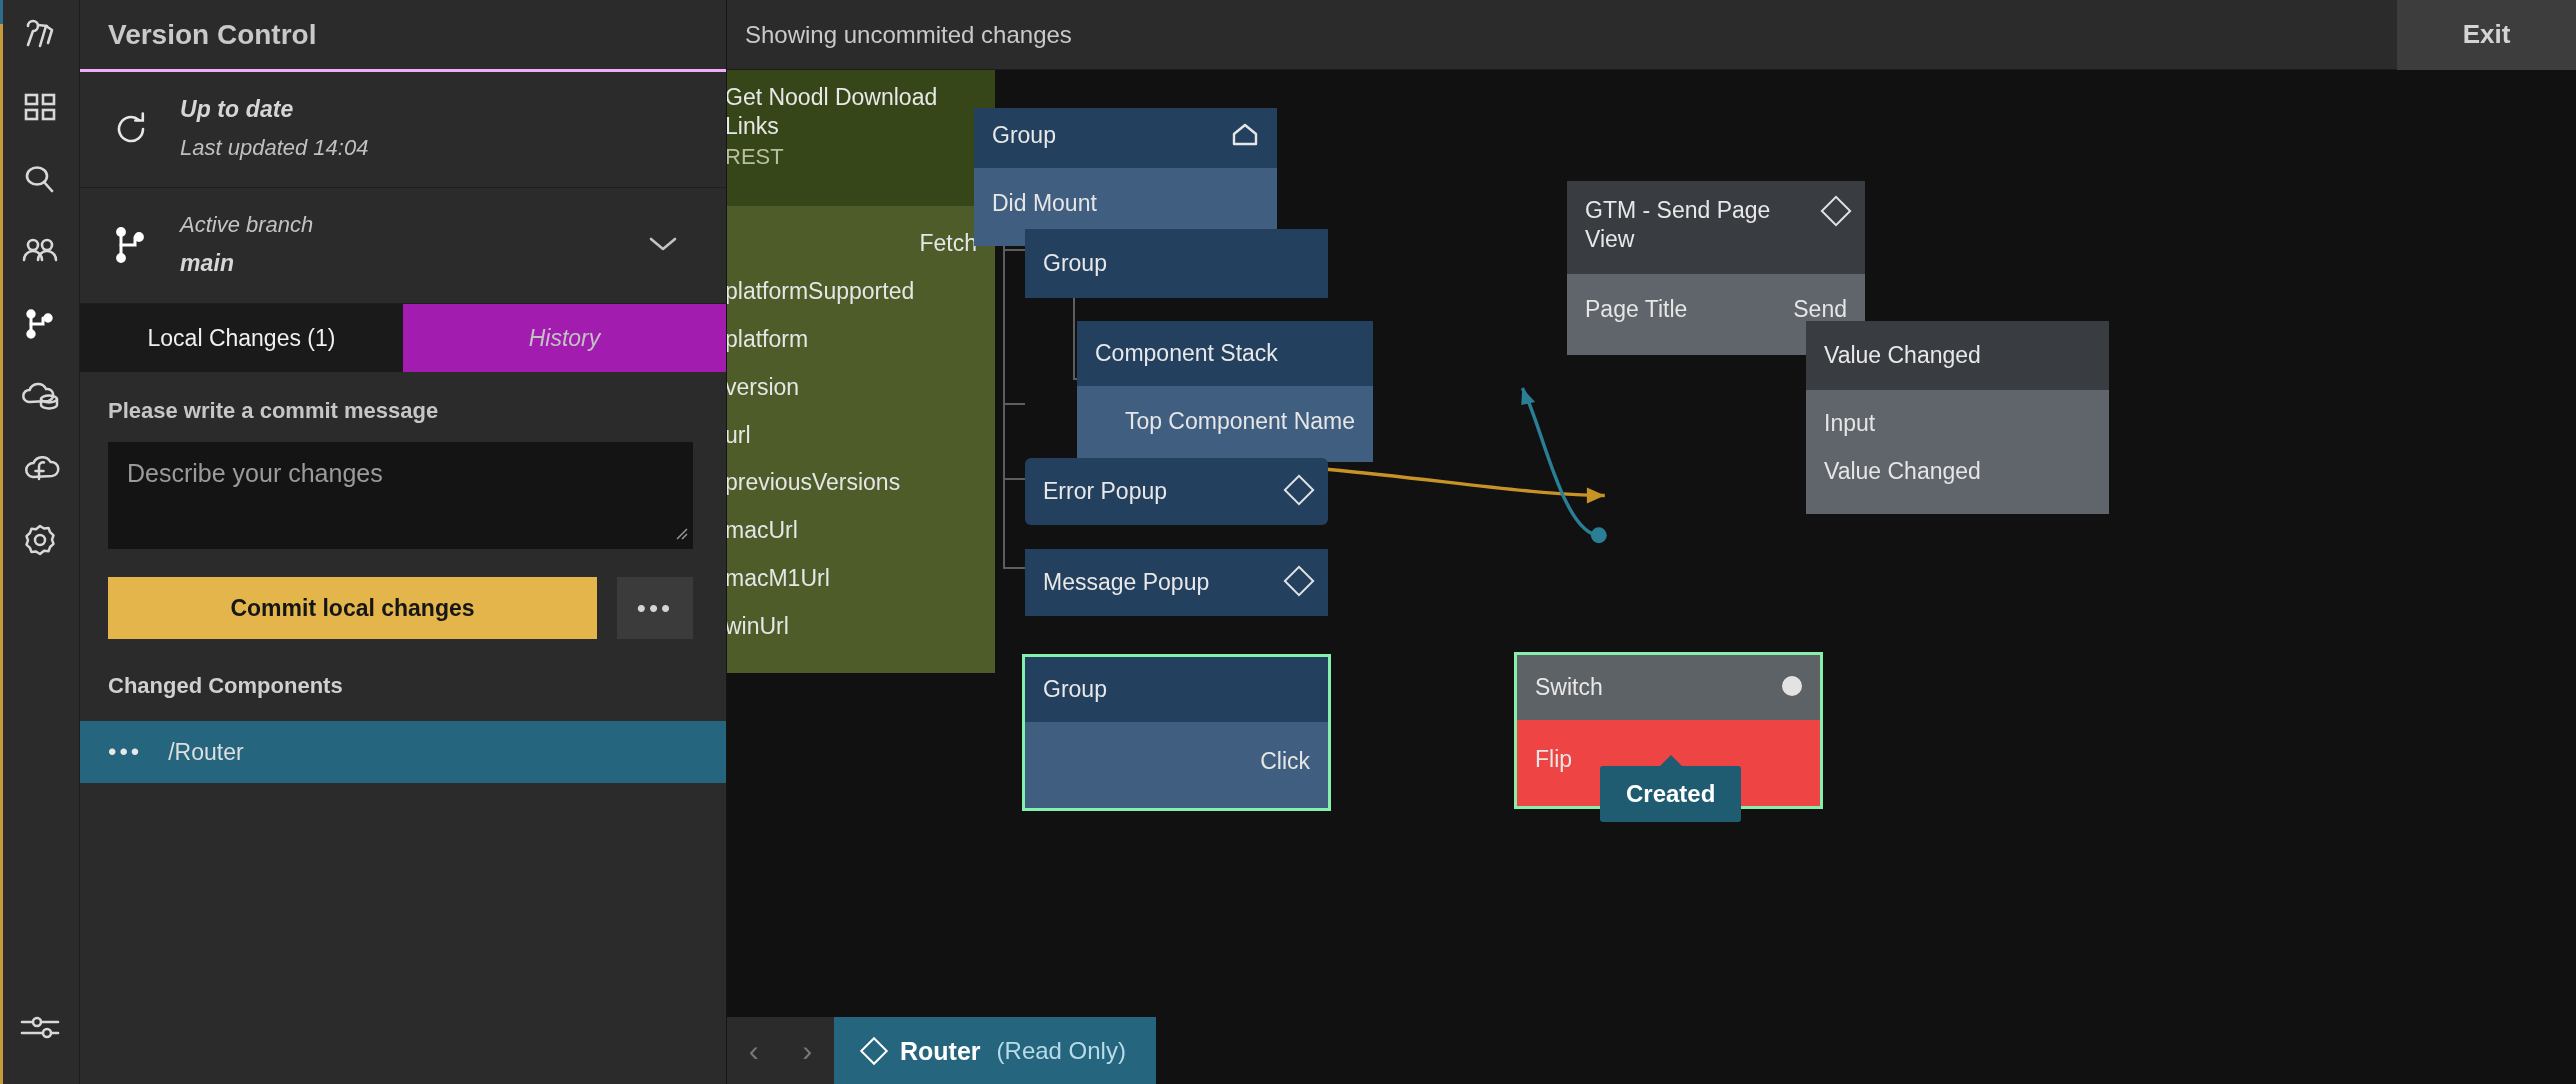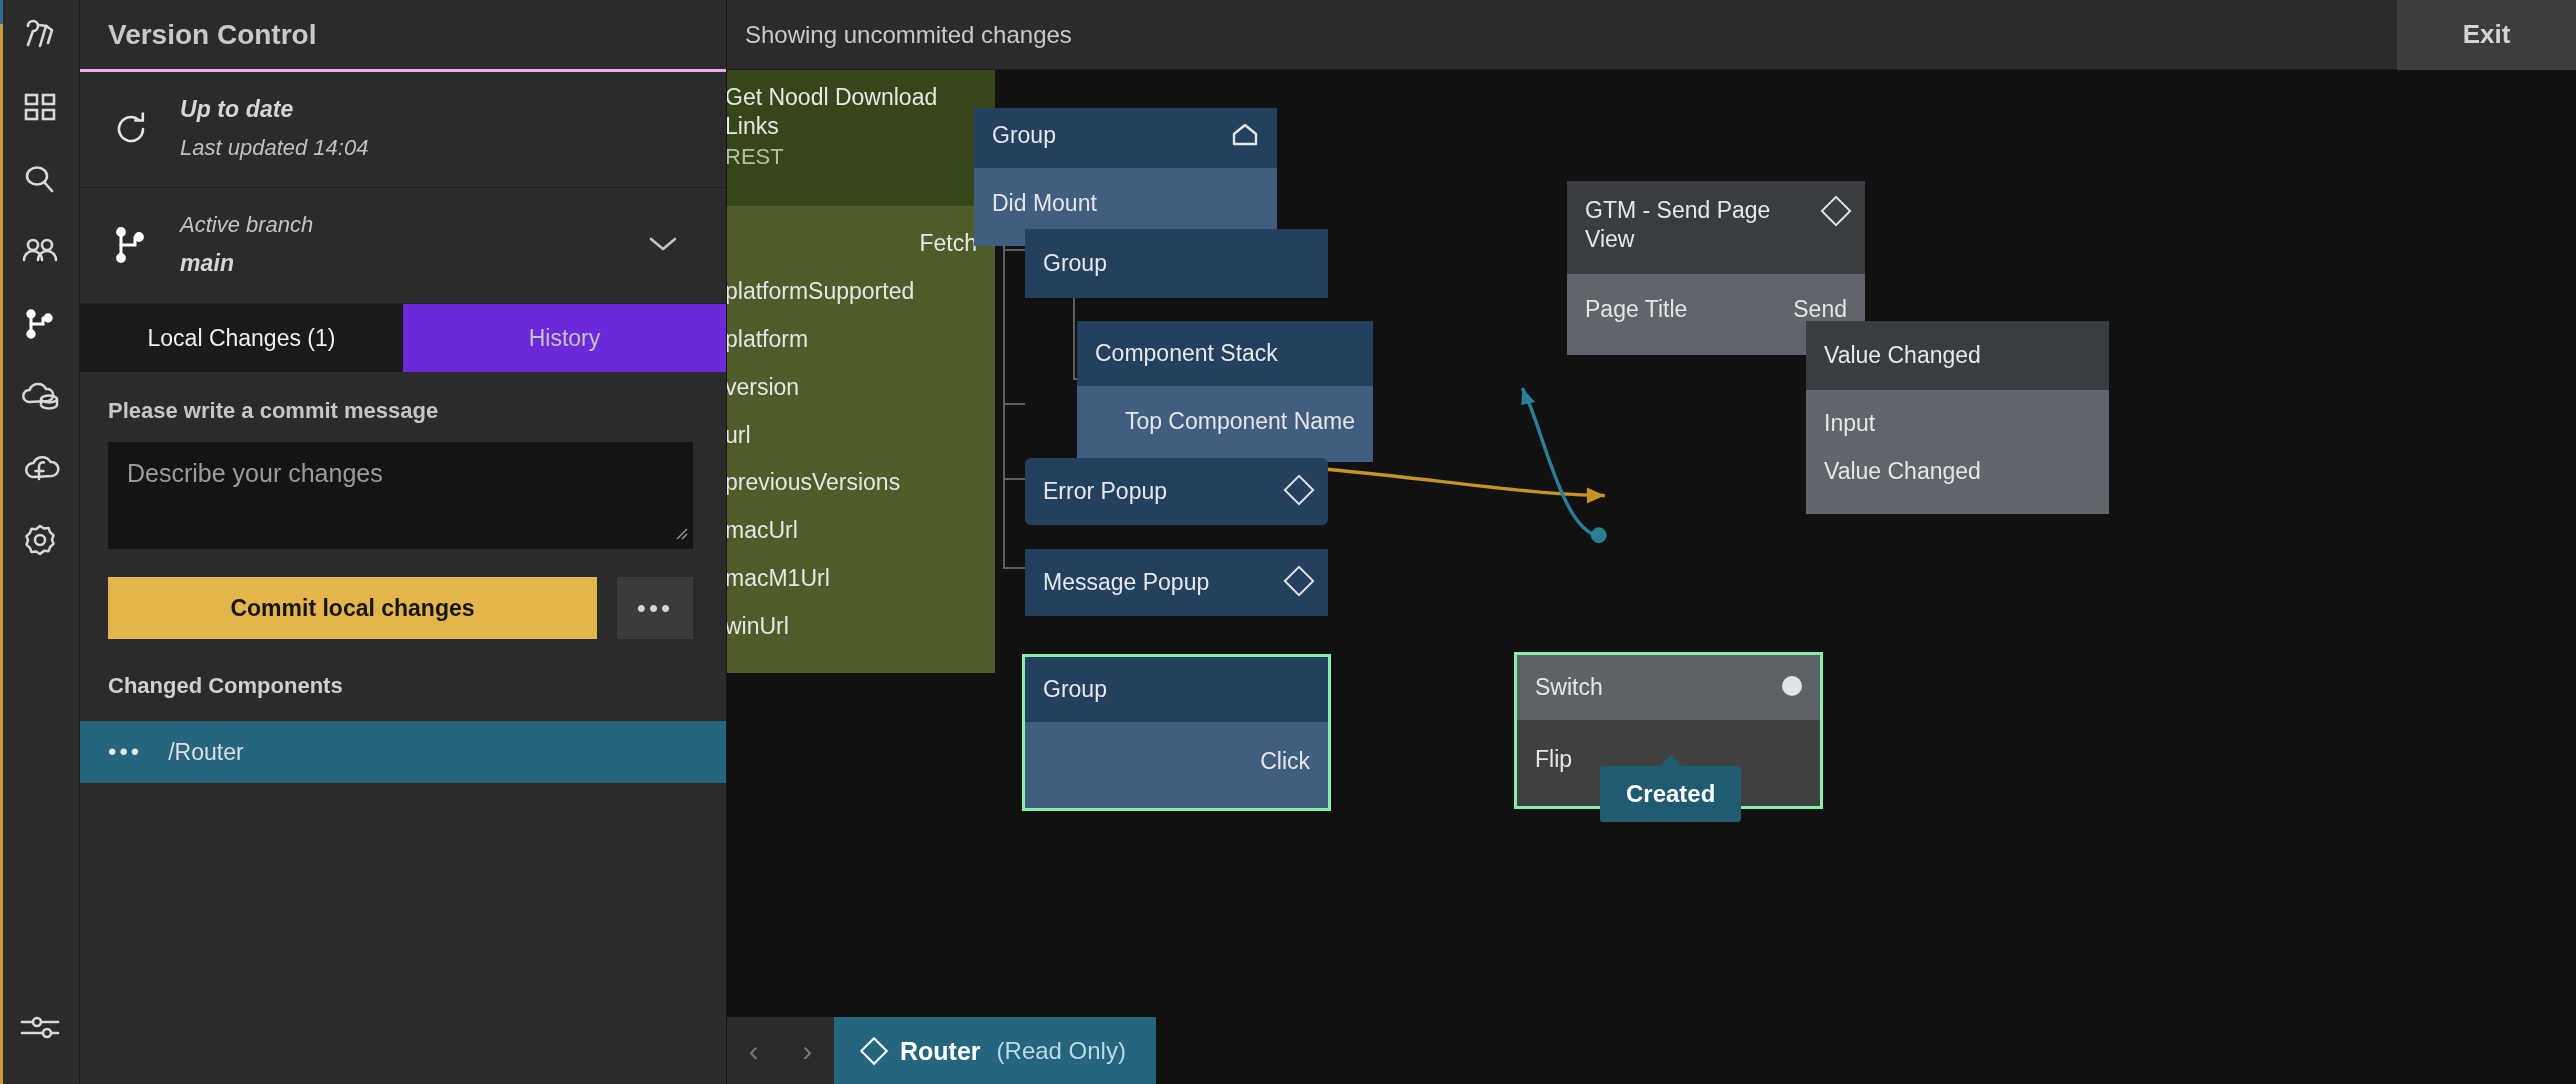--- a/index.html
+++ b/index.html
@@ -57,21 +57,21 @@
   .vc-sub   { font-size: 22px; color: #c0c0c0; }
   .vc-title-light { font-size: 22px; font-weight: normal; color: #c3c3c3; }
   .vc-chevron { position: absolute; right: 48px; top: 50%; transform: translateY(-50%); color: #c3c3c3; }
 
   .vc-tabs { display: flex; height: 68px; }
   .vc-tab {
     flex: 1; display: flex; align-items: center; justify-content: center;
     font-size: 23px; cursor: pointer;
   }
   .vc-tab.active { background: #1a1a1a; color: #f0f0f0; }
-  .vc-tab.inactive { background: #6d28d9; color: #c2c2c2; }
+  .vc-tab.inactive { background: #a21caf; color: #c2c2c2; font-style: italic; }
 
   .vc-body { padding: 26px 28px 0 28px; }
   .vc-label { font-size: 22px; color: #c6c6c6; font-weight: bold; margin-bottom: 18px; }
   .vc-textarea {
     width: 585px; height: 107px;
     background: #141414; border: 1px solid #141414;
     color: #9b9b9b; font-size: 25px; font-family: "Liberation Sans", sans-serif;
     padding: 16px 18px; resize: none; outline: none; display: block;
   }
   .vc-textarea::placeholder { color: #9b9b9b; }
@@ -129,21 +129,21 @@
   .port-row.out { justify-content: flex-end; }
 
   
   .n-blue .node-head  { background: #23405f; }
   .n-blue .node-ports { background: #3f5e80; }
   
   .n-grey .node-head  { background: #393d42; }
   .n-grey .node-ports { background: #60656b; }
   
   .n-lgrey .node-head  { background: #5d6266; }
-  .n-lgrey .node-ports { background: #404040; }
+  .n-lgrey .node-ports { background: #ef4444; }
   
   .n-green .node-head  { background: #374618; }
   .n-green .node-ports { background: #4d5c28; }
 
   .sel-green { outline: 3px solid #86efac; outline-offset: 0; }
 
   .diamond-ic { width: 22px; height: 22px; border: 2.5px solid #e2e2e2; transform: rotate(45deg); flex: 0 0 22px; margin-top: 4px; }
   .dot-ic { width: 20px; height: 20px; border-radius: 50%; background: #e3e3e3; flex: 0 0 20px; margin-top: 3px; }
 
   .badge-created {

